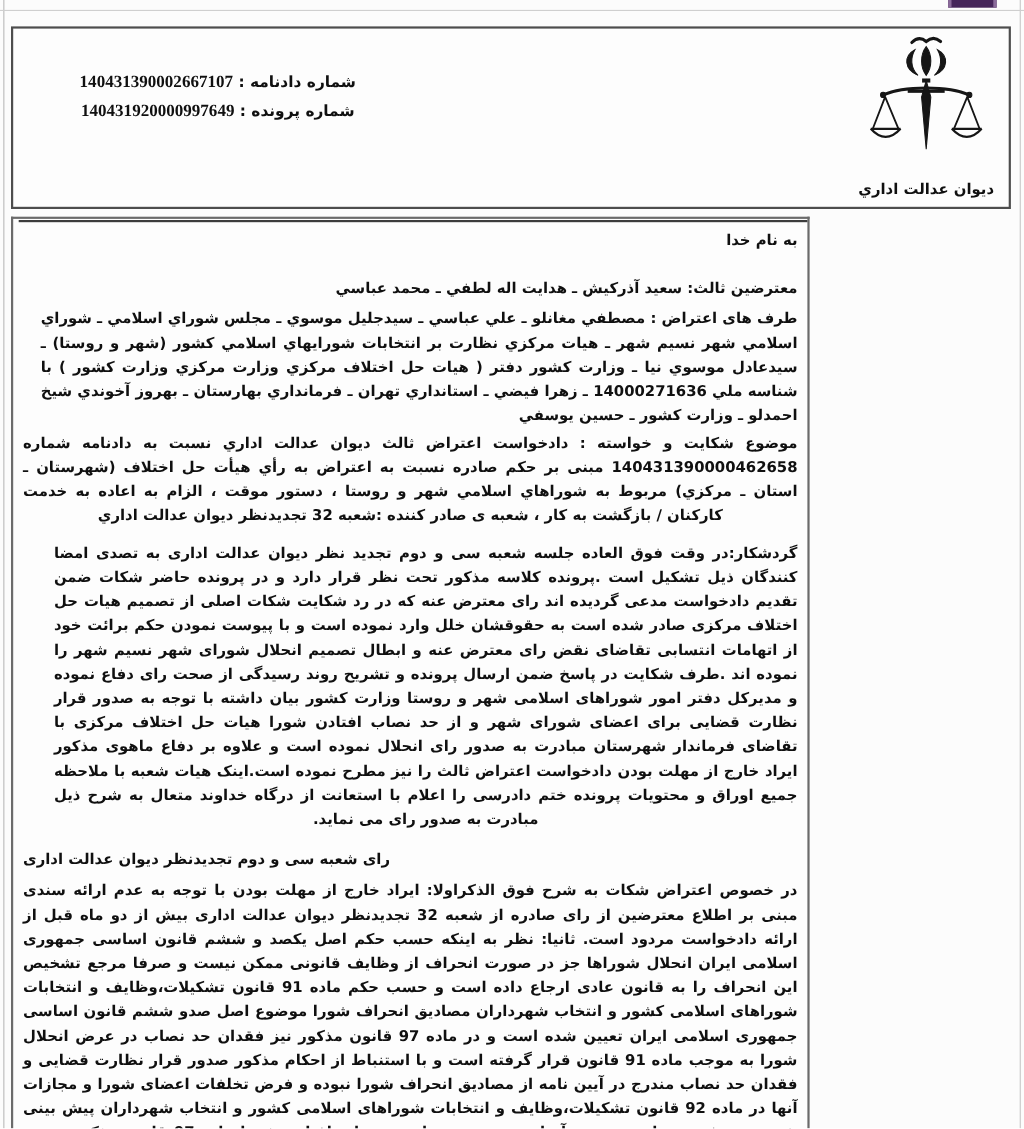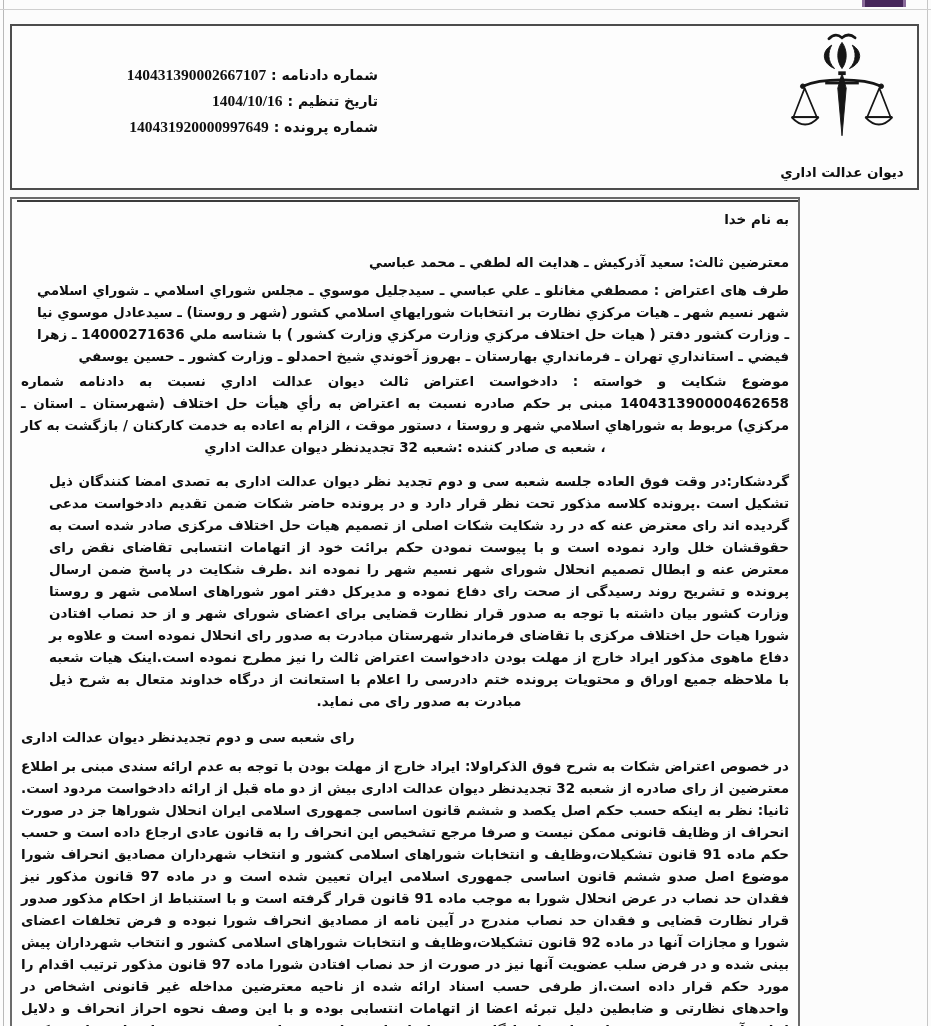--- a/index.html
+++ b/index.html
@@ -22,27 +22,27 @@
   }
   .emblem-wrap { position:absolute; right:6px; top:4px; width:138px; text-align:center; }
   .emblem-wrap svg { display:block; margin:0 auto; }
   .emblem-label { font-size:13.5px; margin-top:14px; direction:rtl; }
 
   .center-col { position:absolute; left:150px; right:250px; top:0; bottom:0; text-align:center; direction:rtl; }
   .verse        { position:absolute; left:0; right:0; top:28px;  font-size:13.5px; }
   .branch-title { position:absolute; left:0; right:0; top:96px;  font-size:15px; }
   .doc-type     { position:absolute; left:0; right:0; top:121px; font-size:20px; letter-spacing:2px; }
 
-  .fields { position:absolute; left:30px; top:36px; width:336px; direction:rtl; text-align:right; }
+  .fields { position:absolute; left:18px; top:36px; width:336px; direction:rtl; text-align:center; }
   .field-row { line-height:26px; font-size:14px; white-space:nowrap; }
   .field-value { font-family:"Liberation Serif", serif; font-weight:700; font-size:15.5px; }
 
   
   .body-box {
-    position:absolute; left:10px; top:197px; width:790px; height:829px;
+    position:absolute; left:10px; top:197px; width:726px; height:829px;
     background:#fdfdfd; border:2px solid #6b6b6b; border-bottom:none;
   }
   .inner-top-line { position:absolute; top:1px; left:5px; right:0; height:2px; background:#3c3c3c; }
   .body-content {
     position:absolute; top:4px; left:2px; right:2px; bottom:0;
     padding:5px 7px 0 7px; direction:rtl; text-align:right;
     font-size:13.5px; line-height:22px;
   }
   .doc-line { margin-bottom:21px; }
   .tight    { margin-bottom:6px; }
@@ -97,24 +97,20 @@
       <div class="emblem-label">دیوان عدالت اداري</div>
     </div>
 
 
     <div class="fields">
       <div class="field-row">
         <span>شماره دادنامه :</span>
         <span class="field-value">140431390002667107</span>
       </div>
       <div class="field-row">
-        <span>تاریخ تنظیم :</span>
-        <span class="field-value">1404/10/16</span>
-      </div>
-      <div class="field-row">
         <span>شماره پرونده :</span>
         <span class="field-value">140431920000997649</span>
       </div>
     </div>
   </div>
 
   <div class="body-box">
     <div class="inner-top-line"></div>
     <div class="body-content">
 

